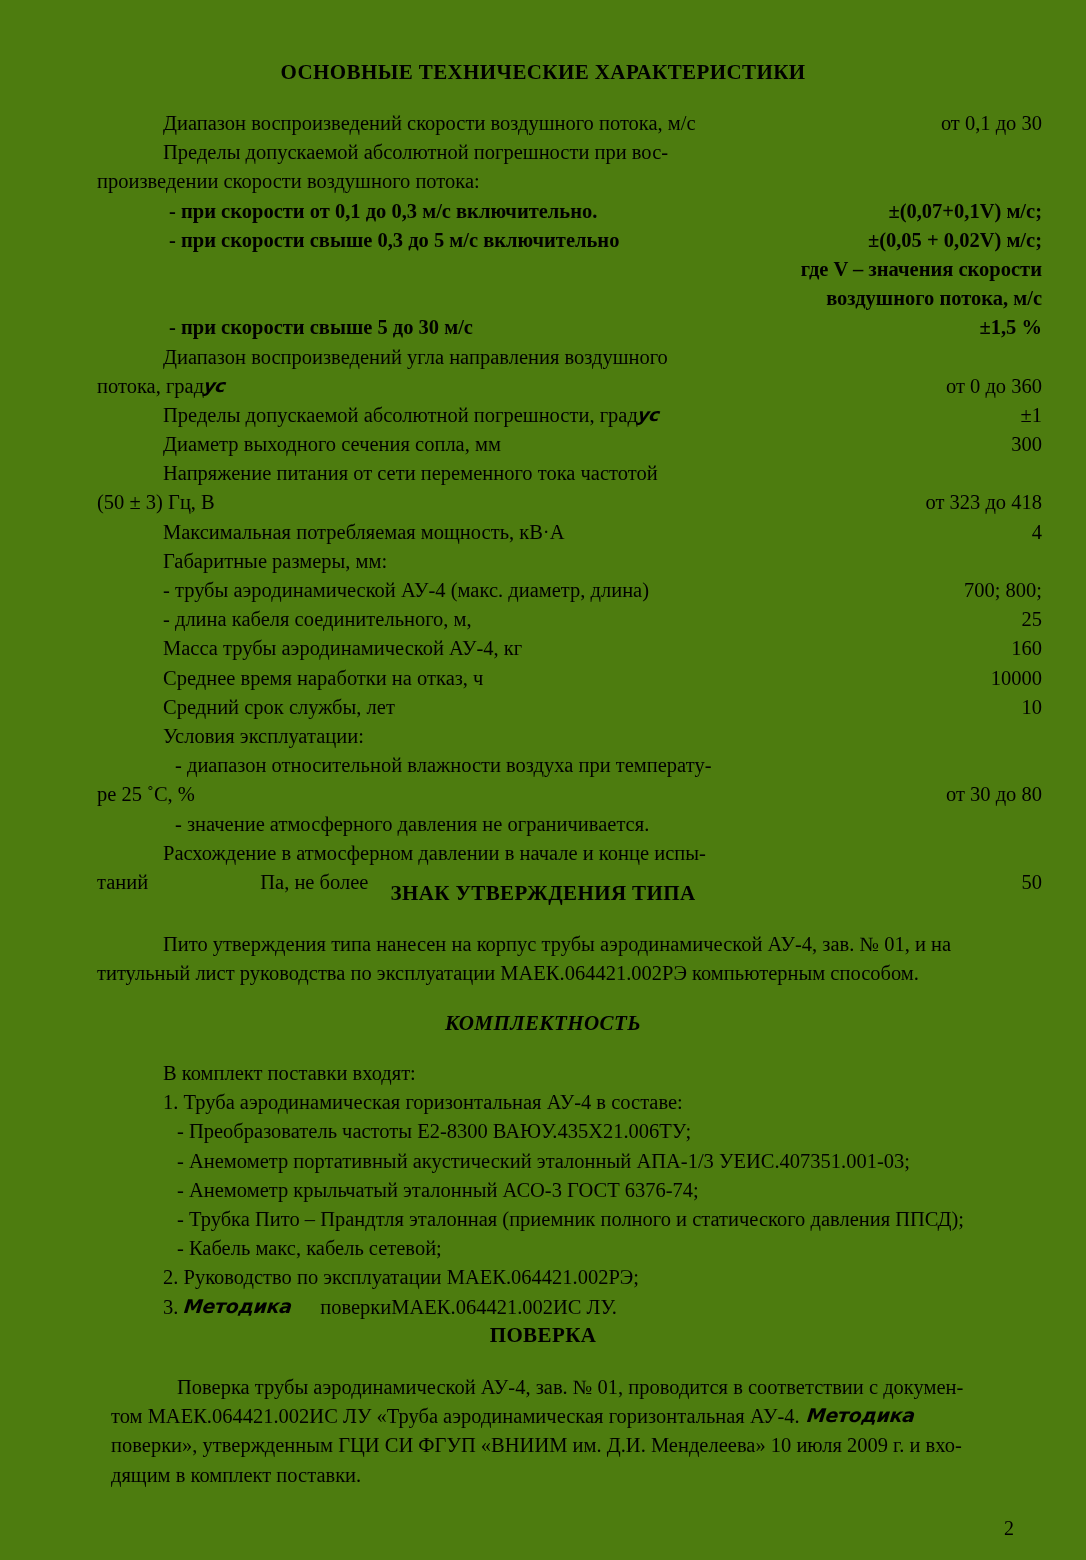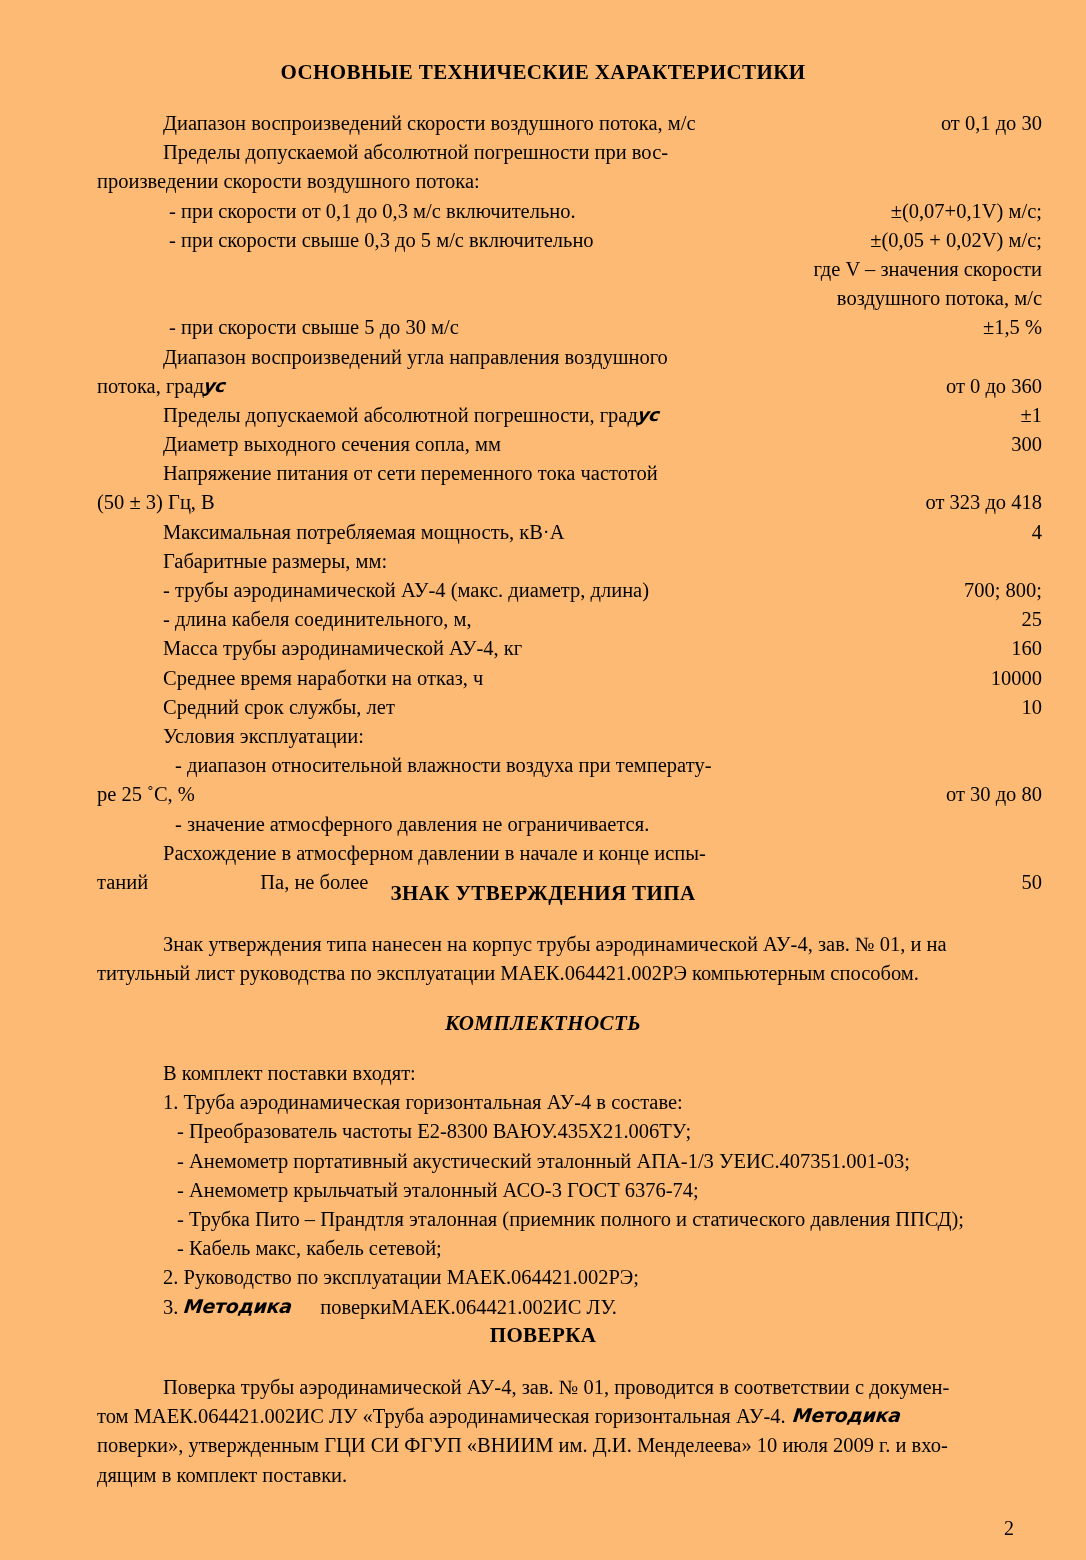--- a/index.html
+++ b/index.html
@@ -6,21 +6,21 @@
   html, body {
     margin: 0;
     padding: 0;
     background: #ffffff;
   }
   .page {
     position: relative;
     width: 1086px;
     height: 1560px;
     margin: 0 auto;
-    background: #fdba74;
+    background: #4d7c0f;
     color: #000000;
     font-family: "Liberation Serif", "DejaVu Serif", serif;
     font-size: 20.5px;
     line-height: 1.0;
     overflow: hidden;
   }
 
   
   .heading {
     text-align: center;
@@ -41,21 +41,21 @@
     display: inline-block;
   }
   .spec .val {
     position: absolute;
     right: 0;
     top: 0;
     white-space: nowrap;
   }
   .ind0 { padding-left: 0px; }     
   .ind1 { padding-left: 66px; }    
-  .ind2 { padding-left: 72px; }    
+  .ind2 { padding-left: 72px; font-weight: bold; }    
   .ind3 { padding-left: 78px; }
 
   .plain-line {
     height: 29.2px;
     white-space: nowrap;
   }
 
   
   .hand {
     font-family: "DejaVu Sans", sans-serif;
@@ -233,21 +233,21 @@
     <div class="spec ind0">
       <span class="lbl">таний</span><span class="gap-erased"></span><span class="lbl">Па, не более</span>
       <span class="val">50</span>
     </div>
 
   </div>
 
   <div class="region heading" style="left:0; top:883px; width:1086px;">ЗНАК  УТВЕРЖДЕНИЯ ТИПА</div>
 
   <div class="region" style="left:97px; top:934px; width:945px;">
-    <div class="plain-line" style="padding-left:66px;">Знак утверждения типа нанесен на корпус трубы аэродинамической АУ-4, зав. № 01, и на</div>
+    <div class="plain-line" style="padding-left:66px;">Пито утверждения типа нанесен на корпус трубы аэродинамической АУ-4, зав. № 01, и на</div>
     <div class="plain-line">титульный лист руководства по эксплуатации МАЕК.064421.002РЭ компьютерным способом.</div>
   </div>
 
   <div class="region heading" style="left:0; top:1013px; width:1086px;font-style:italic;">КОМПЛЕКТНОСТЬ</div>
 
   <div class="region" style="left:97px; top:1063px; width:945px;">
     <div class="plain-line" style="padding-left:66px;">В комплект поставки входят:</div>
     <div class="plain-line" style="padding-left:66px;">1. Труба аэродинамическая горизонтальная  АУ-4 в составе:</div>
     <div class="plain-line" style="padding-left:80px;">- Преобразователь частоты Е2-8300 ВАЮУ.435Х21.006ТУ;</div>
     <div class="plain-line" style="padding-left:80px;">- Анемометр портативный акустический эталонный АПА-1/3 УЕИС.407351.001-03;</div>
@@ -255,21 +255,21 @@
     <div class="plain-line" style="padding-left:80px;">- Трубка Пито – Прандтля эталонная (приемник полного и статического давления ППСД);</div>
     <div class="plain-line" style="padding-left:80px;">- Кабель макс, кабель сетевой;</div>
     <div class="plain-line" style="padding-left:66px;">2. Руководство по эксплуатации МАЕК.064421.002РЭ;</div>
     <div class="plain-line" style="padding-left:66px;">
       <span>3.</span><span class="hand" style="margin-left:6px;">Методика</span><span style="margin-left:28px;margin-top:24px;">поверкиМАЕК.064421.002ИС ЛУ.</span>
     </div>
   </div>
 
   <div class="region heading" style="left:0; top:1325px; width:1086px;">ПОВЕРКА</div>
 
-  <div class="region" style="left:97px; top:1377px; width:945px;">
+  <div class="region" style="left:111px; top:1377px; width:945px;">
     <div class="plain-line" style="padding-left:66px;">Поверка трубы аэродинамической  АУ-4, зав. № 01, проводится в соответствии с докумен-</div>
     <div class="plain-line">
       <span>том  МАЕК.064421.002ИС ЛУ  «Труба аэродинамическая горизонтальная  АУ-4.</span><span class="hand" style="margin-left:7px;">Методика</span>
     </div>
     <div class="plain-line">поверки», утвержденным ГЦИ СИ ФГУП «ВНИИМ им. Д.И. Менделеева» 10 июля 2009 г. и вхо-</div>
     <div class="plain-line">дящим в комплект поставки.</div>
   </div>
 
   <div class="pageno">2</div>
 

